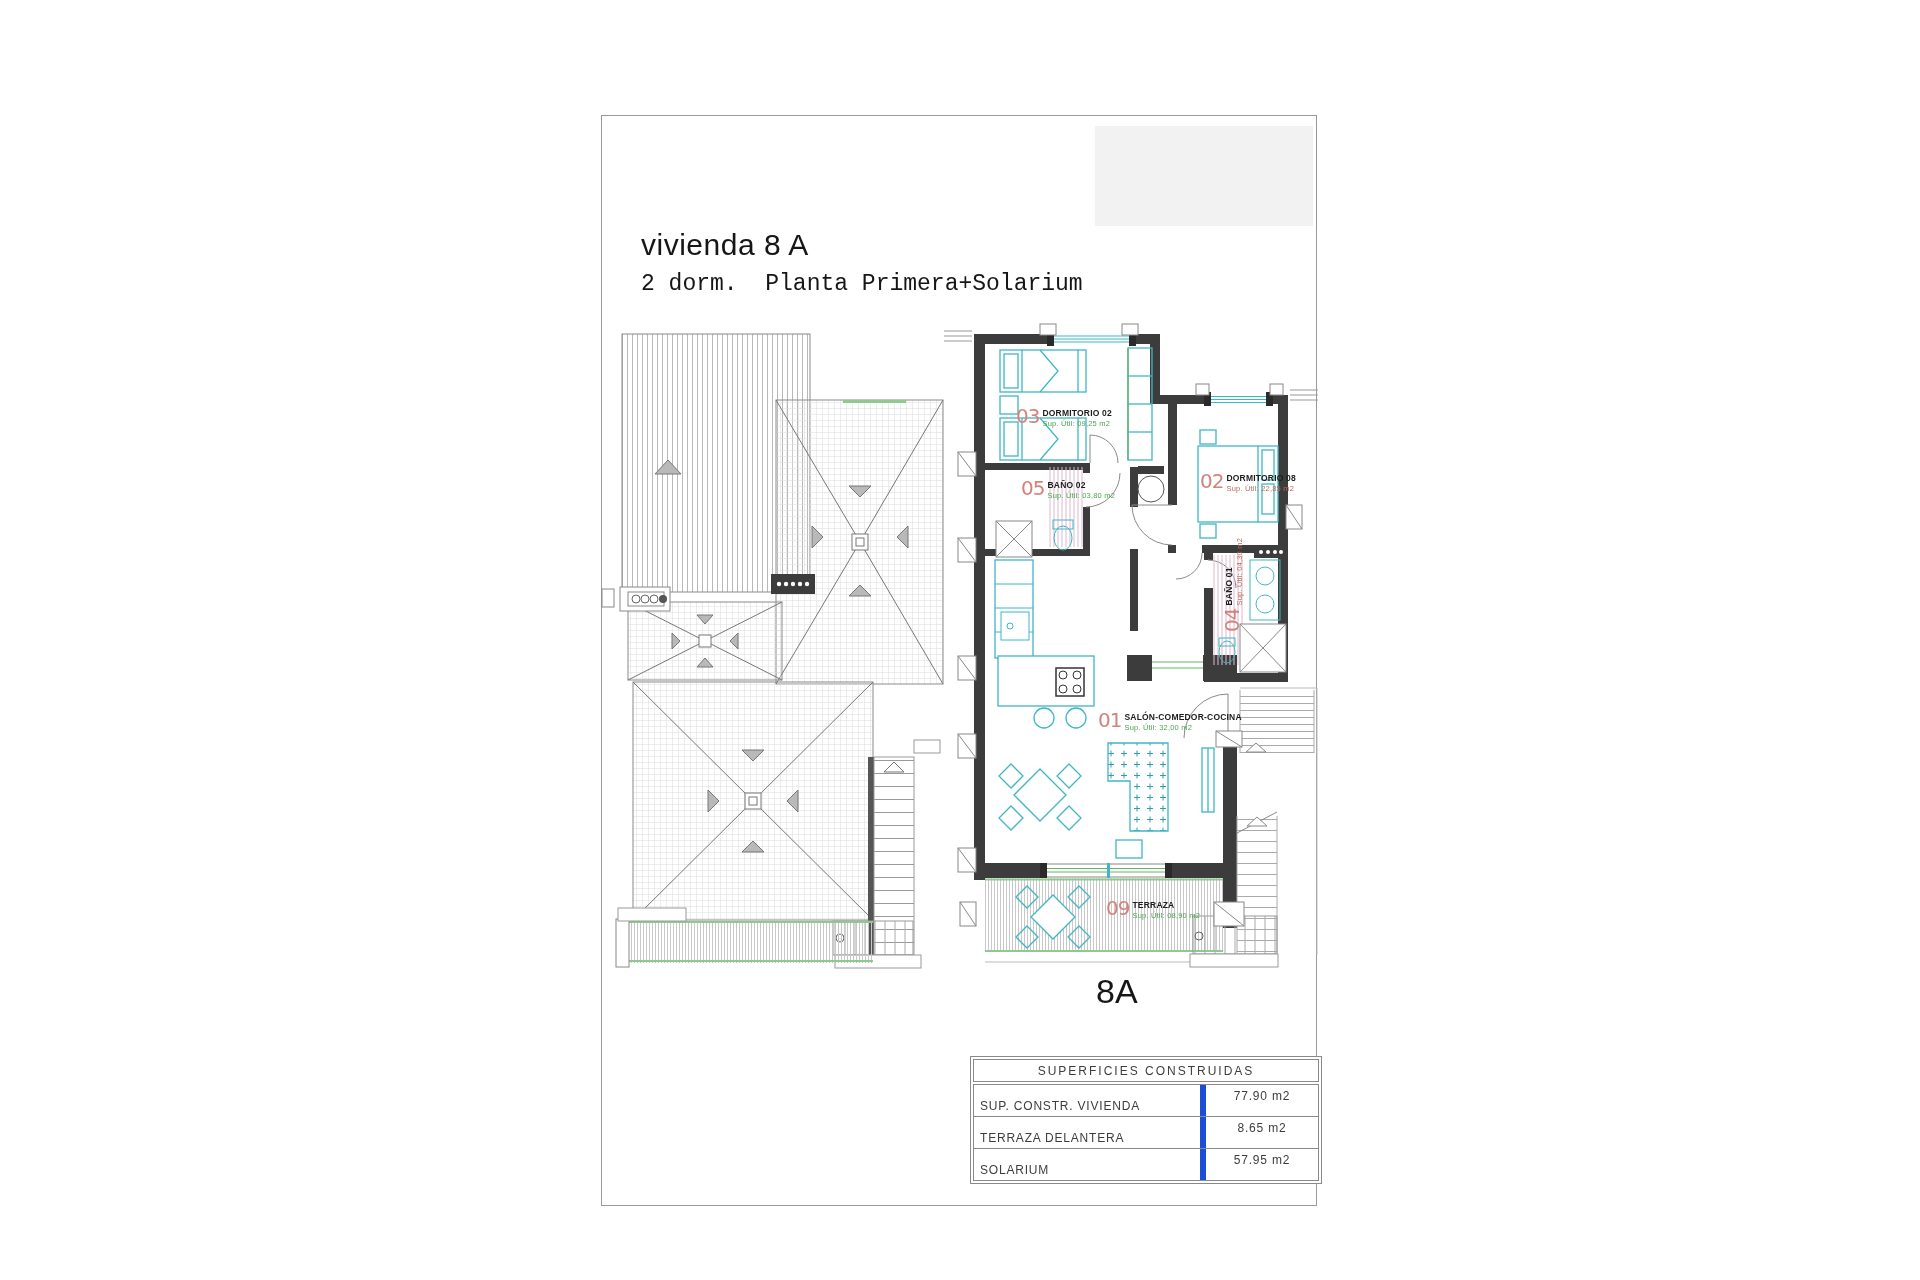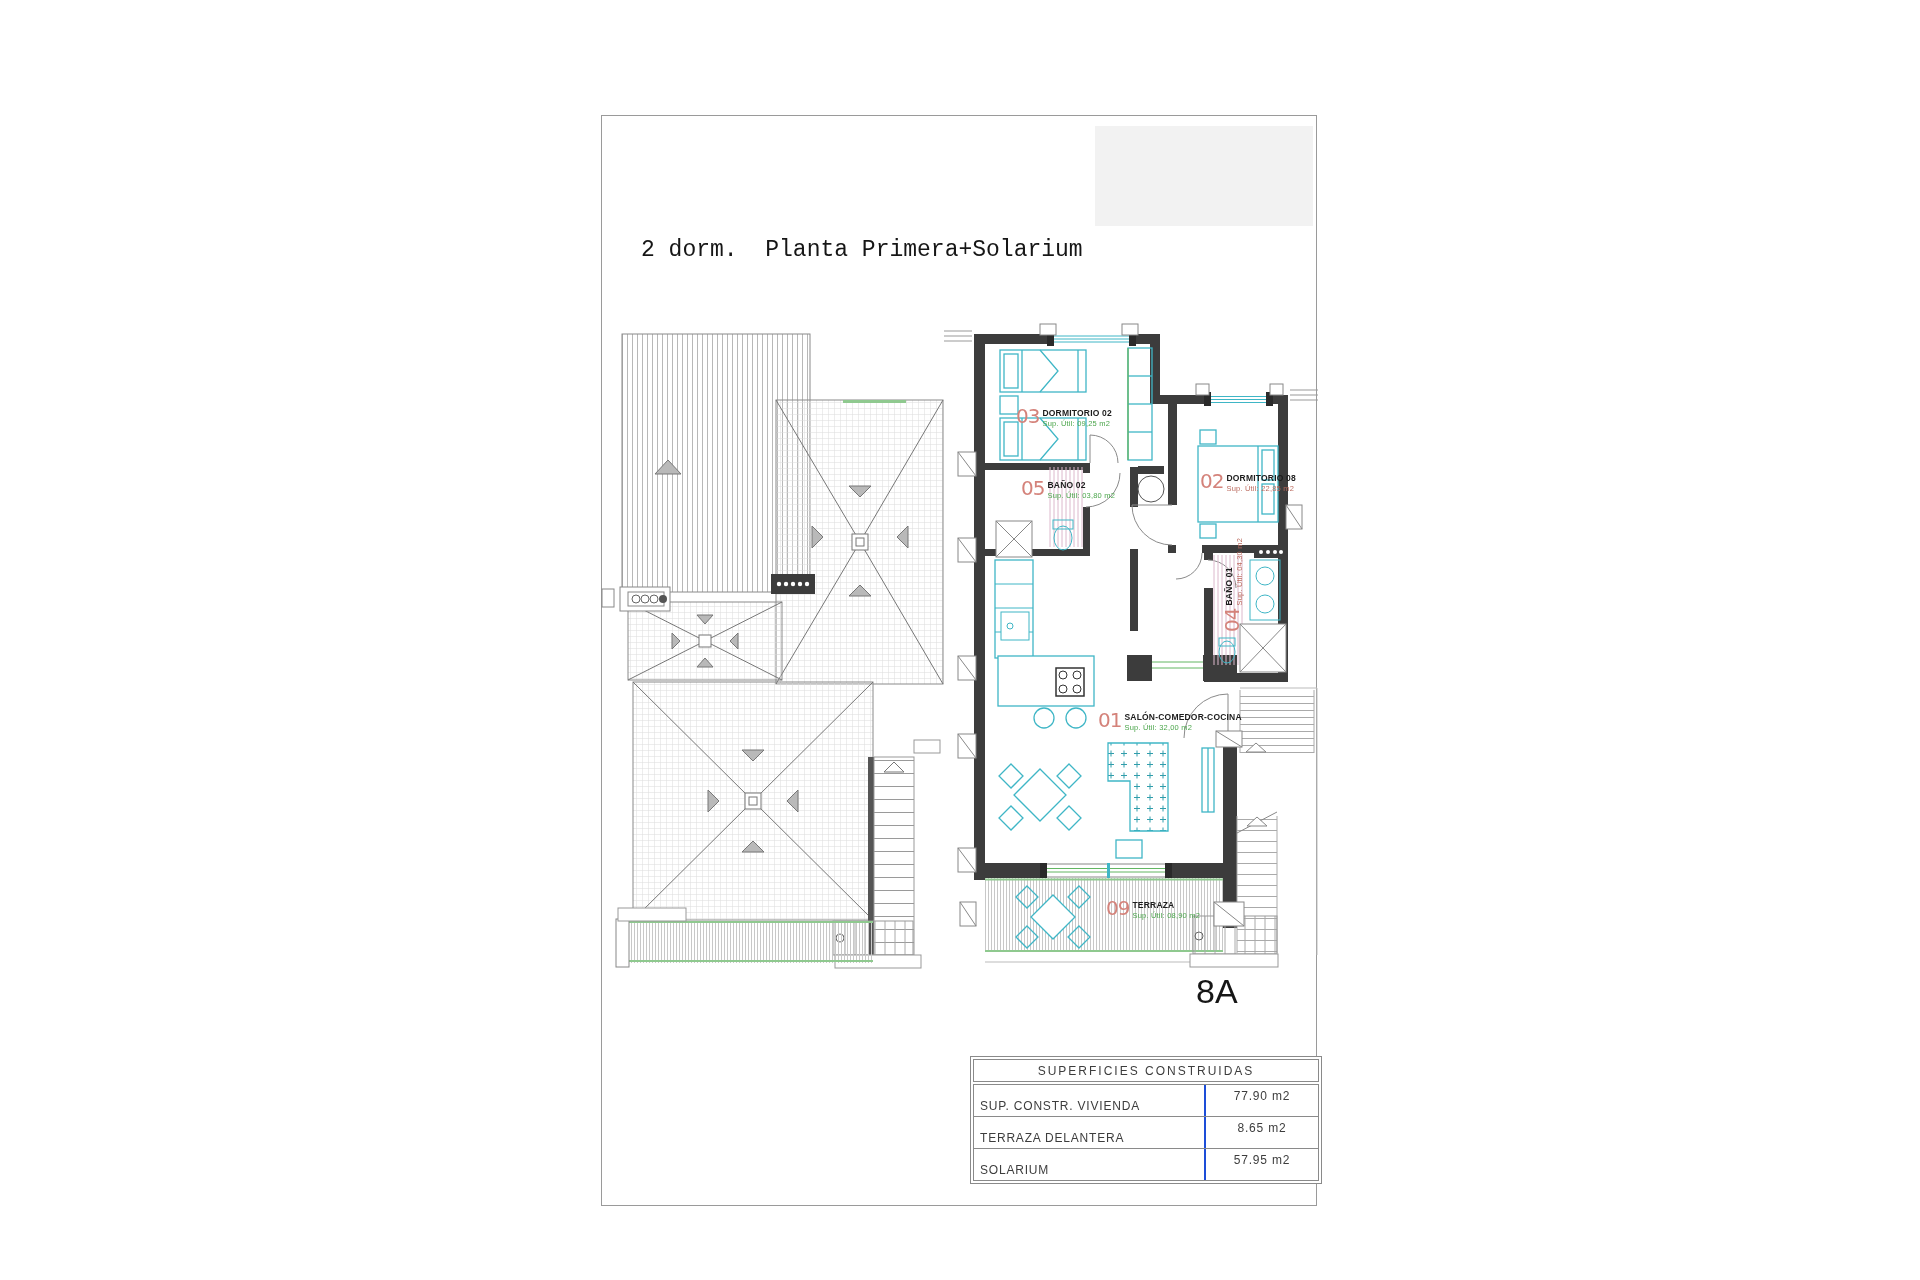--- a/index.html
+++ b/index.html
@@ -13,30 +13,30 @@
   .title{font-size:30px;letter-spacing:.5px;}
   .subtitle{font-size:23px;margin-top:9px;white-space:pre;font-family:Liberation Mono, monospace;}
   .room-label{position:absolute;display:flex;gap:3px;align-items:flex-start;white-space:nowrap;line-height:1;}
   .room-num{font-size:20px;font-weight:400;color:#d4827a;line-height:.85;letter-spacing:-1px;
             font-family:"DejaVu Sans",sans-serif;}
   .room-txt{display:flex;flex-direction:column;gap:2px;padding-top:1px;}
   .room-name{font-size:8.5px;font-weight:700;color:#1c1c1c;letter-spacing:.2px;}
   .room-area{font-size:7.5px;color:#4ca64c;letter-spacing:.2px;}
   .room-area.red{color:#bb6a5e;}
   .vertical{transform:rotate(-90deg);transform-origin:0 0;}
-  .unit-label{position:absolute;left:1196px;top:972px;font-size:34px;color:#161616;}
+  .unit-label{position:absolute;left:1096px;top:972px;font-size:34px;color:#161616;}
   .areas-table{position:absolute;left:970px;top:1056px;width:352px;border:1px solid #8a8a8a;
                background:#fff;padding:2px;box-sizing:border-box;}
   .at-header{border:1px solid #8a8a8a;text-align:center;font-size:12px;letter-spacing:2px;
              color:#3d3d3d;padding:4px 0 3px;margin-bottom:2px;}
   .at-body{border:1px solid #8a8a8a;}
   .at-row{display:flex;border-bottom:1px solid #8a8a8a;font-size:12px;color:#3d3d3d;letter-spacing:.8px;}
   .at-row:last-child{border-bottom:none;}
   .at-label{flex:1;padding:4px 2px 3px 6px;margin-top:10px;}
-  .at-value{width:112px;border-left:2px solid #1d4ed8;text-align:center;padding:4px 0 3px;}
+  .at-value{width:112px;border-left:6px solid #1d4ed8;text-align:center;padding:4px 0 3px;}
 </style>
 </head>
 <body>
 
 <div id="screen">
 
   <div class="page"></div>
   <div class="scan-artifact"></div>
 
   <svg class="plan" width="1920" height="1280" viewBox="0 0 1920 1280">
@@ -399,20 +399,21 @@
         <line x1="944" y1="336" x2="972" y2="336"></line>
         <line x1="944" y1="341" x2="972" y2="341"></line>
         <line x1="1290" y1="390" x2="1318" y2="390"></line>
         <line x1="1290" y1="395" x2="1318" y2="395"></line>
         <line x1="1290" y1="400" x2="1318" y2="400"></line>
       </g>
     </g>
   </svg>
 
   <div class="title-block">
+    <div class="title">vivienda 8 A</div>
     <div class="subtitle">2 dorm.  Planta Primera+Solarium</div>
   </div>
 
   <div class="room-label" style="left:1016px;top:408px">
     <span class="room-num">03</span>
     <span class="room-txt">
       <span class="room-name">DORMITORIO 02</span>
       <span class="room-area">Sup. Útil: 09,25 m2</span>
     </span>
   </div>

